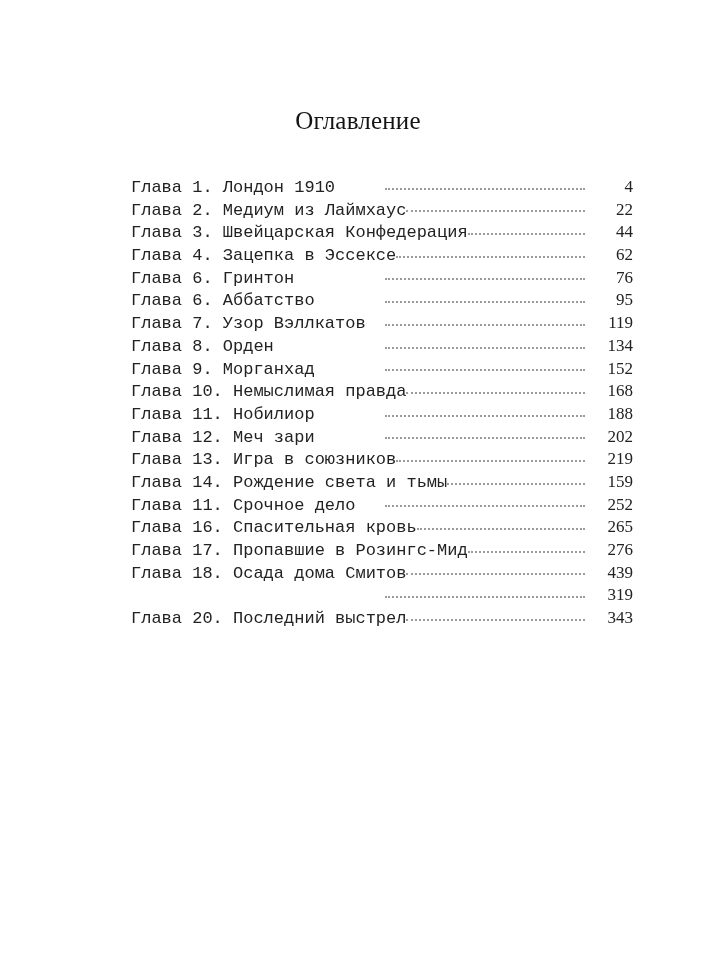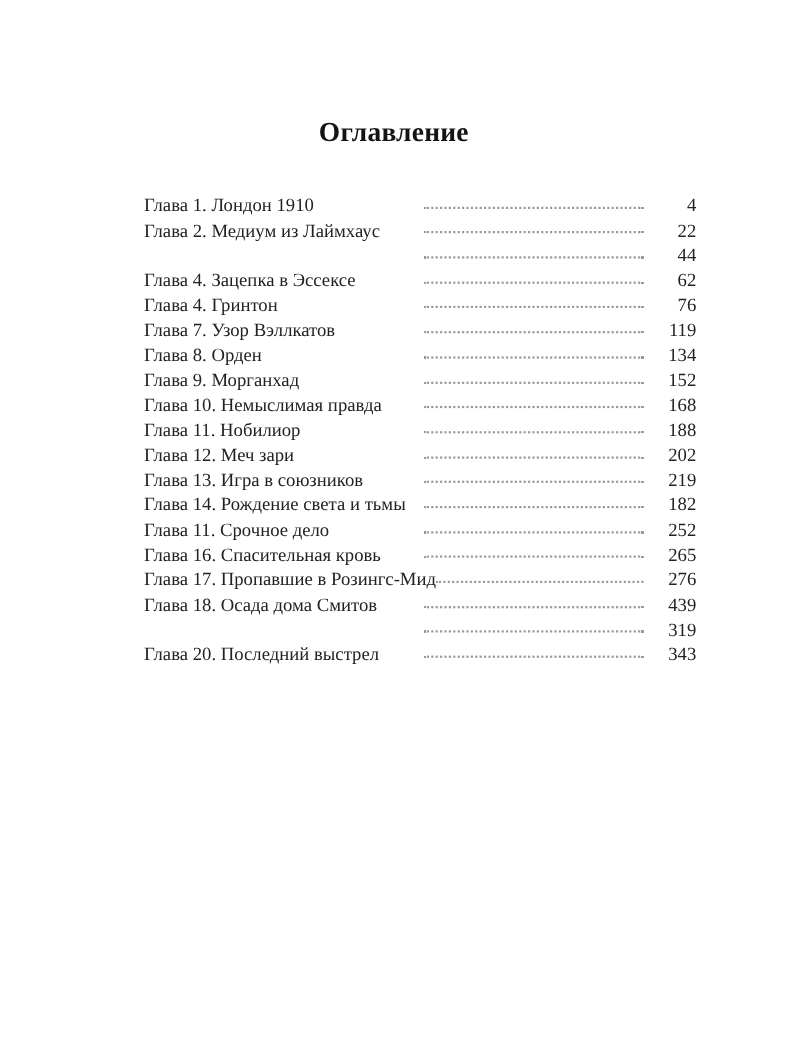--- a/index.html
+++ b/index.html
@@ -15,21 +15,21 @@
       font-family: "Liberation Serif", "DejaVu Serif", serif;
       color: #1e1e1e;
     }
     .page-title {
       position: absolute;
       left: 0;
       width: 716px;
       top: 90px;
       text-align: center;
       font-size: 25px;
-      font-weight: bold;
+      font-weight: normal;
       color: #141414;
       letter-spacing: 0.2px;
     }
     .toc {
       position: absolute;
       left: 131px;
       top: 176px;
       width: 502px;
       margin: 0;
       padding: 0;
@@ -39,20 +39,21 @@
       display: flex;
       align-items: baseline;
       height: 22.7px;
       font-size: 17px;
       line-height: 22.7px;
       white-space: nowrap;
     }
     .toc-title {
       flex: 0 0 auto;
       color: #222;
+      font-family: Liberation Mono, monospace;
     }
     .toc-leader {
       flex: 1 1 auto;
       margin: 0 8px 0 10px;
       border-bottom: 2px dotted #9a9a9a;
       height: 0;
       position: relative;
       top: -4px;
       align-self: flex-end;
       margin-bottom: 5px;
@@ -75,32 +76,38 @@
       <span class="toc-title">Глава 1. Лондон 1910</span>
       <span class="toc-leader"></span>
       <span class="toc-page">4</span>
     </li>
   <li class="toc-row">
       <span class="toc-title">Глава 2. Медиум из Лаймхаус</span>
       <span class="toc-leader"></span>
       <span class="toc-page">22</span>
     </li>
   <li class="toc-row">
+      <span class="toc-title">Глава 3. Швейцарская Конфедерация</span>
       <span class="toc-leader"></span>
       <span class="toc-page">44</span>
     </li>
   <li class="toc-row">
       <span class="toc-title">Глава 4. Зацепка в Эссексе</span>
       <span class="toc-leader"></span>
       <span class="toc-page">62</span>
     </li>
   <li class="toc-row">
-      <span class="toc-title">Глава 4. Гринтон</span>
+      <span class="toc-title">Глава 6. Гринтон</span>
       <span class="toc-leader"></span>
       <span class="toc-page">76</span>
+    </li>
+  <li class="toc-row">
+      <span class="toc-title">Глава 6. Аббатство</span>
+      <span class="toc-leader"></span>
+      <span class="toc-page">95</span>
     </li>
   <li class="toc-row">
       <span class="toc-title">Глава 7. Узор Вэллкатов</span>
       <span class="toc-leader"></span>
       <span class="toc-page">119</span>
     </li>
   <li class="toc-row">
       <span class="toc-title">Глава 8. Орден</span>
       <span class="toc-leader"></span>
       <span class="toc-page">134</span>
@@ -126,21 +133,21 @@
       <span class="toc-page">202</span>
     </li>
   <li class="toc-row">
       <span class="toc-title">Глава 13. Игра в союзников</span>
       <span class="toc-leader"></span>
       <span class="toc-page">219</span>
     </li>
   <li class="toc-row">
       <span class="toc-title">Глава 14. Рождение света и тьмы</span>
       <span class="toc-leader"></span>
-      <span class="toc-page">182</span>
+      <span class="toc-page">159</span>
     </li>
   <li class="toc-row">
       <span class="toc-title">Глава 11. Срочное дело</span>
       <span class="toc-leader"></span>
       <span class="toc-page">252</span>
     </li>
   <li class="toc-row">
       <span class="toc-title">Глава 16. Спасительная кровь</span>
       <span class="toc-leader"></span>
       <span class="toc-page">265</span>

